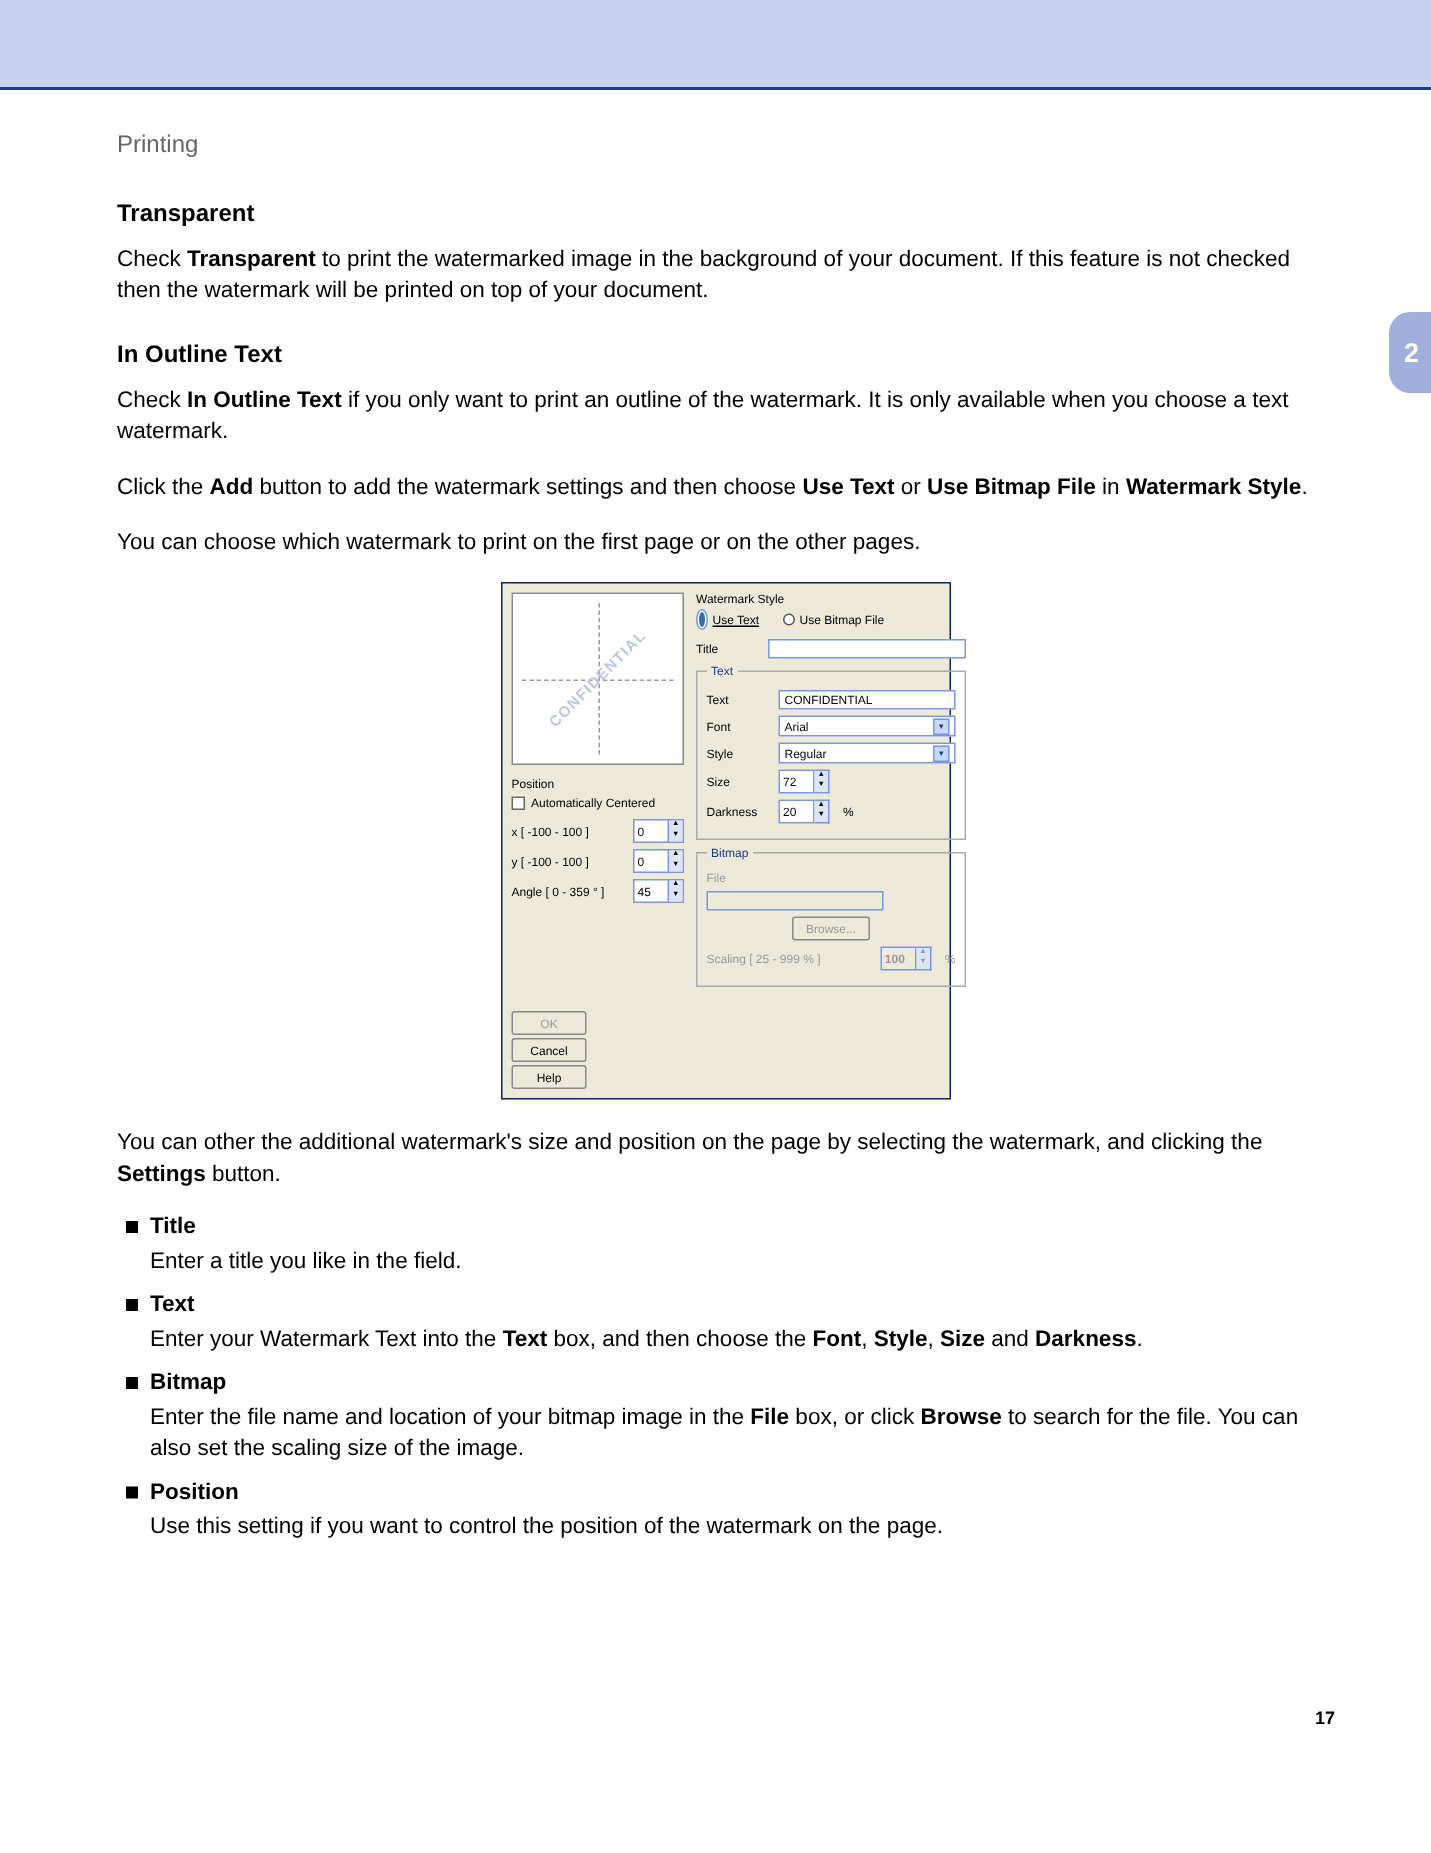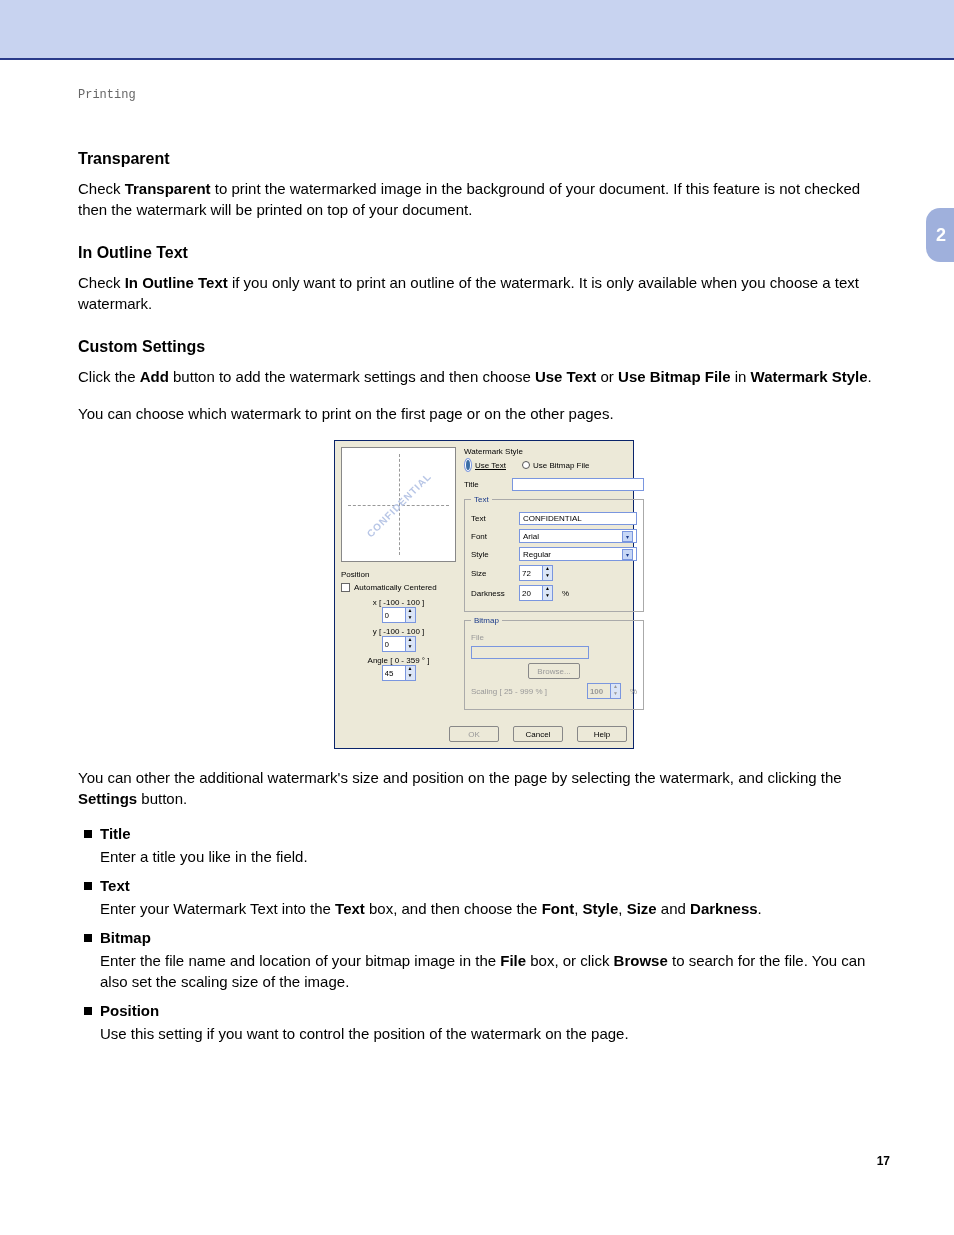--- a/index.html
+++ b/index.html
@@ -12,24 +12,23 @@
   .top-band {
     height: 60px;
     background: #c8d3f0;
     border-bottom: 2px solid #2a3a8a;
   }
   .page {
     padding: 28px 64px 40px 78px;
     position: relative;
   }
   .breadcrumb {
-    font-size: 12px;
+    font-size: 16px;
     color: #666;
-    margin-bottom: 48px;
-    font-family: Liberation Mono, monospace;
+    margin-bottom: 28px;
   }
   .chapter-tab {
     position: absolute;
     right: -2px;
     top: 148px;
     width: 30px;
     height: 54px;
     background: #9fb0dc;
     border-radius: 14px 0 0 14px;
     color: #fff;
@@ -109,41 +108,41 @@
   }
   .preview::before, .preview::after {
     content: ""; position: absolute; background: none; border: 0;
   }
   .preview .cross-v { position:absolute; left:50%; top:6px; bottom:6px; border-left:1px dashed #999; }
   .preview .cross-h { position:absolute; top:50%; left:6px; right:6px; border-top:1px dashed #999; }
 
   .pos-label { margin: 8px 0 4px 0; }
   .chk-row { display:flex; align-items:center; gap:4px; margin-bottom:6px; }
   .chk { width:9px; height:9px; border:1px solid #666; background:#fff; }
-  .spin-row { display:flex; justify-content:space-between; align-items:center; margin:4px 0;flex-direction:column; }
+  .spin-row { display:flex; justify-content:space-between; align-items:center; margin:4px 0; }
   .spin { display:flex; align-items:stretch; }
   .spin input { width:24px; height:16px; font-size:8px; border:1px solid #7a96df; padding:0 2px; background:#fff; }
   .spin .btns { width:10px; display:flex; flex-direction:column; border:1px solid #7a96df; border-left:0; }
   .spin .btns span { flex:1; background:#dbe5f7; font-size:5px; text-align:center; line-height:5px; }
 
   .grp-label { margin-bottom:2px; }
   .radio-row { display:flex; gap:16px; margin-bottom:6px; }
   .radio { display:flex; align-items:center; gap:3px; }
   .rdot { width:8px; height:8px; border-radius:50%; border:1px solid #555; background:#fff; position:relative; }
   .rdot.sel::after { content:""; position:absolute; inset:1px; border-radius:50%; background:#3a6ea5; }
   .field-row { display:flex; align-items:center; margin:4px 0; gap:6px; }
   .field-row label { width:42px; }
   .txt { flex:1; height:13px; background:#fff; border:1px solid #7a96df; font-size:8px; padding:0 3px; }
   .sel { flex:1; height:14px; background:#fff; border:1px solid #7a96df; font-size:8px; padding:0 3px; display:flex; justify-content:space-between; align-items:center; }
   .sel .dd { width:11px; height:11px; background:#c7d7f6; border:1px solid #7a96df; display:flex; align-items:center; justify-content:center; font-size:6px; color:#1a3a8a; }
   fieldset.fs { border:1px solid #aaa; margin:4px 0; padding:4px 6px 6px 6px; }
   fieldset.fs legend { font-size:8px; padding:0 3px; color:#1a3a8a; }
   .disabled { color:#999; }
   .btn { height:16px; padding:0 8px; background:#ece9d8; border:1px solid #888; font-size:8px; display:inline-flex; align-items:center; border-radius:2px; }
-  .dlg-footer { display:flex; justify-content:flex-end; gap:14px; padding:6px; }
+  .dlg-footer { display:flex; justify-content:flex-end; gap:2px; padding:6px;flex-direction:column; }
   .dlg-footer .btn { width:50px; justify-content:center; }
 </style>
 </head>
 <body>
 
 <div class="top-band"></div>
 
 <div class="page">
   <div class="breadcrumb">Printing</div>
 
@@ -152,21 +151,20 @@
   <h3 class="section">Transparent</h3>
   <p class="body">
     <span>Check </span><span class="bold">Transparent</span><span> to print the watermarked image in the background of your document. If this feature is not checked then the watermark will be printed on top of your document.</span>
   </p>
 
   <h3 class="section">In Outline Text</h3>
   <p class="body">
     <span>Check </span><span class="bold">In Outline Text</span><span> if you only want to print an outline of the watermark. It is only available when you choose a text watermark.</span>
   </p>
 
-  <h3 class="section">Custom Settings</h3>
   <p class="body">
     <span>Click the </span><span class="bold">Add</span><span> button to add the watermark settings and then choose </span><span class="bold">Use Text</span><span> or </span><span class="bold">Use Bitmap File</span><span> in </span><span class="bold">Watermark Style</span><span>.</span>
   </p>
   <p class="body">You can choose which watermark to print on the first page or on the other pages.</p>
 
   <div class="dialog-wrap">
     <div class="dialog">
       <div class="dlg-body">
         <div class="dlg-left">
           <div class="preview">

